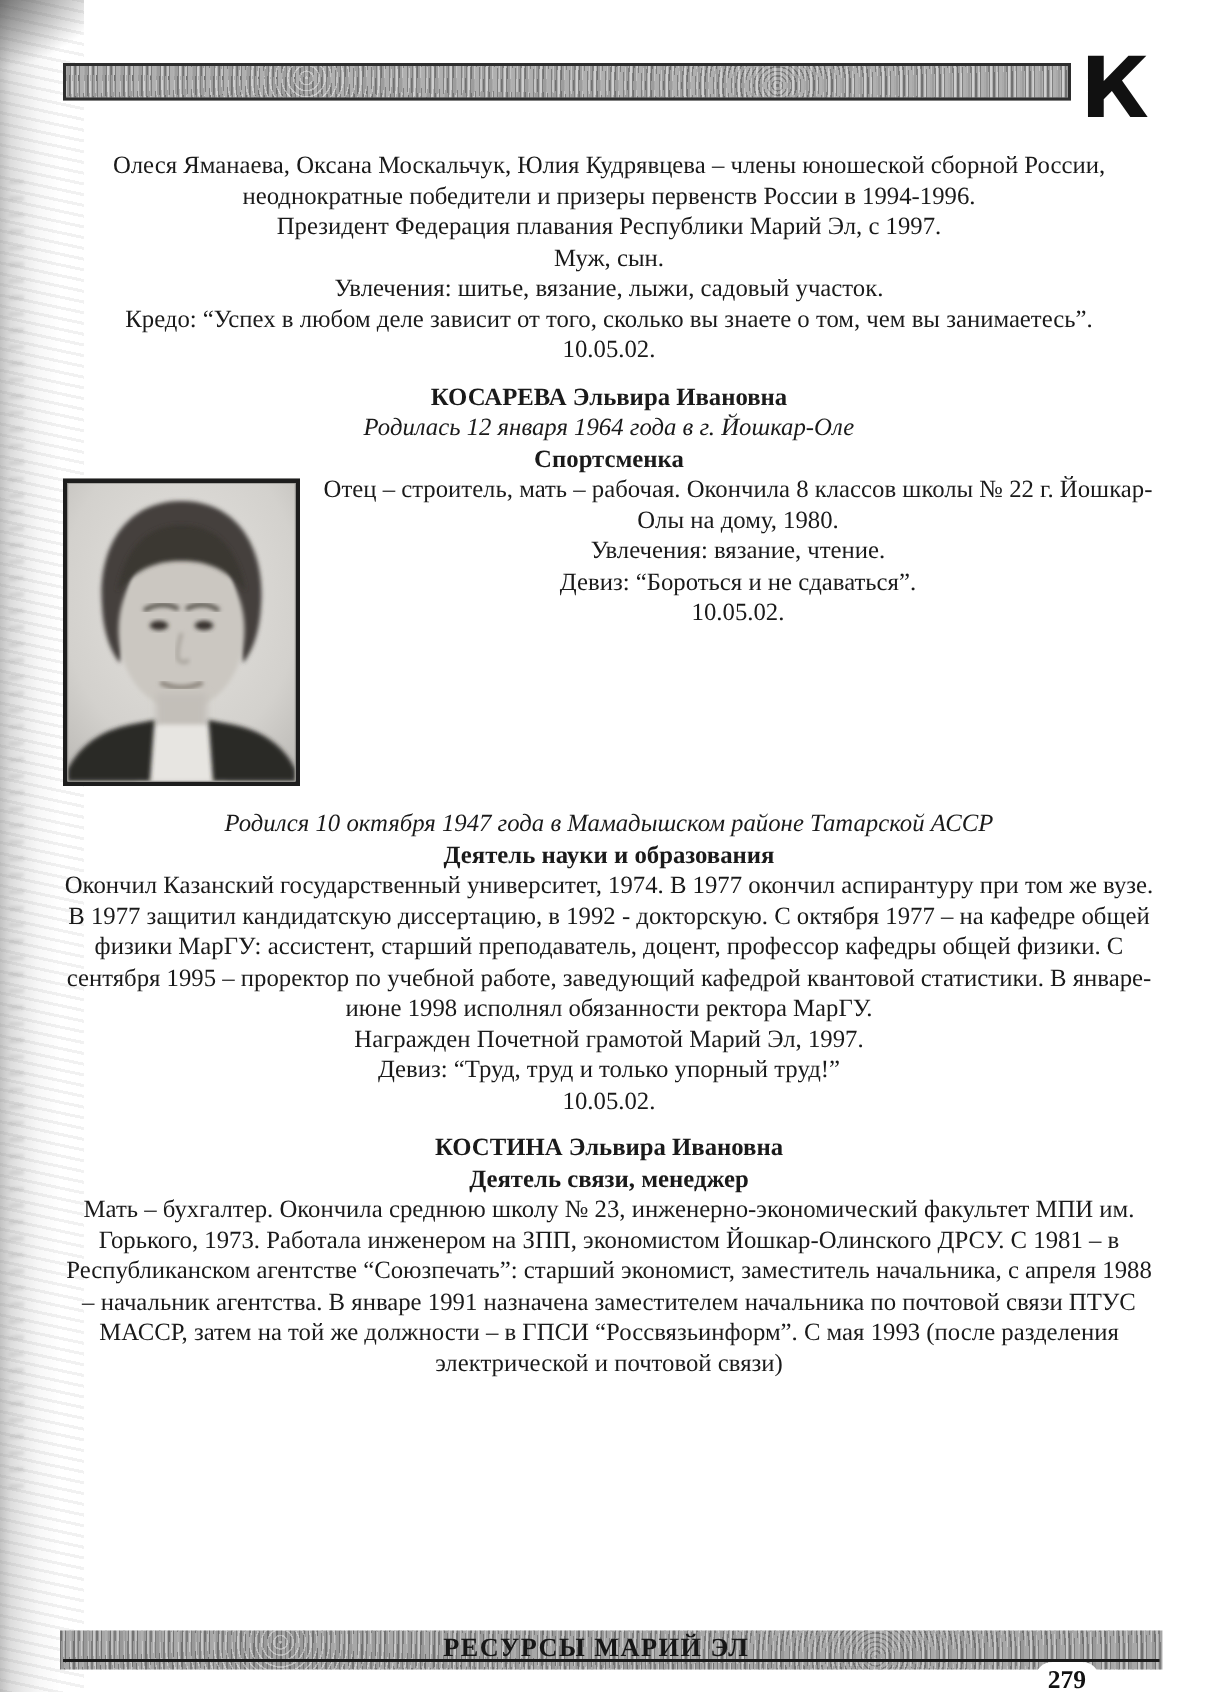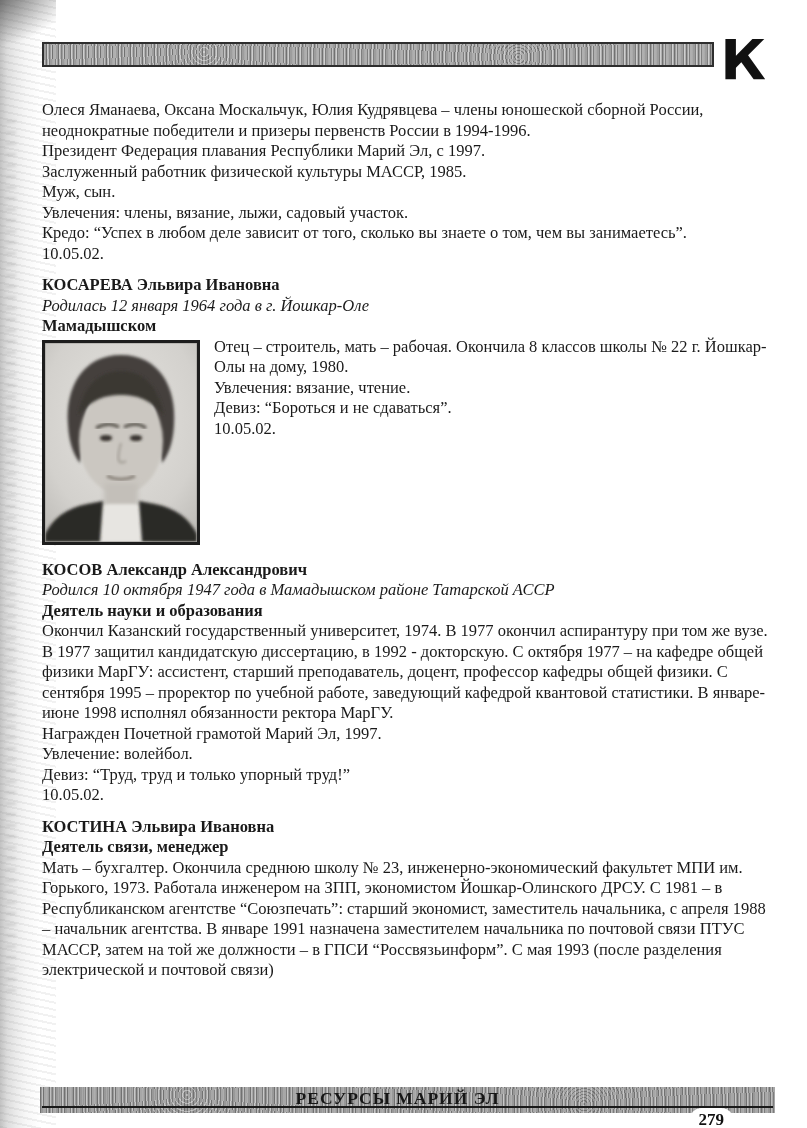--- a/index.html
+++ b/index.html
@@ -32,21 +32,21 @@
       repeating-radial-gradient(circle at 24% 38%, rgba(255,255,255,.40) 0 1px, rgba(255,255,255,0) 1px 4px),
       repeating-radial-gradient(circle at 71% 62%, rgba(0,0,0,.28) 0 1px, rgba(0,0,0,0) 1px 3px),
       repeating-linear-gradient(90deg, rgba(0,0,0,.07) 0 3px, rgba(255,255,255,.07) 3px 6px);
   }
   .section-letter{
     position:absolute;right:4px;top:-6px;
     font-family:"DejaVu Sans", sans-serif;font-weight:bold;font-size:56px;line-height:56px;
     color:#111;
   }
   p{margin:0;}
-  .entry{margin-bottom:11px;}
+  .entry{margin-bottom:11px;text-align:center;}
   .entry::after{content:"";display:block;clear:both;}
   .entry-name{font-weight:bold;}
   .entry-born{font-style:italic;}
   .entry-category{font-weight:bold;}
   .photo-frame{
     float:left;width:152px;height:199px;margin:3px 14px 4px 0;
     border:3px solid #1d1d1d;background:#d7d5d1;
   }
   .photo-frame svg{display:block;}
   
@@ -78,31 +78,30 @@
 <div class="content">
 
   <div class="header-row">
     <div class="header-bar"></div>
     <div class="section-letter">К</div>
   </div>
 
   <div class="entry">
     <p>Олеся Яманаева, Оксана Москальчук, Юлия Кудрявцева – члены юношеской сборной России, неоднократные победители и призеры первенств России в 1994-1996.</p>
     <p>Президент Федерация плавания Республики Марий Эл, с 1997.</p>
-    <p>Заслуженный работник физической культуры МАССР, 1985.</p>
     <p>Муж, сын.</p>
-    <p>Увлечения: члены, вязание, лыжи, садовый участок.</p>
+    <p>Увлечения: шитье, вязание, лыжи, садовый участок.</p>
     <p>Кредо: “Успех в любом деле зависит от того, сколько вы знаете о том, чем вы занимаетесь”.</p>
     <p>10.05.02.</p>
   </div>
 
   <div class="entry">
     <p class="entry-name">КОСАРЕВА Эльвира Ивановна</p>
     <p class="entry-born">Родилась 12 января 1964 года в г. Йошкар-Оле</p>
-    <p class="entry-category">Мамадышском</p>
+    <p class="entry-category">Спортсменка</p>
     <div class="photo-frame" aria-label="черно-белое портретное фото">
       <svg viewBox="0 0 152 199" width="152" height="199">
         <defs>
           <radialGradient id="bgv" cx="50%" cy="38%" r="80%">
             <stop offset="0%" stop-color="#e4e2de"></stop>
             <stop offset="65%" stop-color="#d3d1cd"></stop>
             <stop offset="100%" stop-color="#b9b7b3"></stop>
           </radialGradient>
           <filter id="soft" x="-20%" y="-20%" width="140%" height="140%">
               <feGaussianBlur stdDeviation="1.4"></feGaussianBlur>
@@ -128,26 +127,24 @@
         <rect width="152" height="199" fill="none" stroke="#9b9995" stroke-width="1"></rect>
       </svg>
     </div>
     <p>Отец – строитель, мать – рабочая. Окончила 8 классов школы № 22 г. Йошкар-Олы на дому, 1980.</p>
     <p>Увлечения: вязание, чтение.</p>
     <p>Девиз: “Бороться и не сдаваться”.</p>
     <p>10.05.02.</p>
   </div>
 
   <div class="entry">
-    <p class="entry-name">КОСОВ Александр Александрович</p>
     <p class="entry-born">Родился 10 октября 1947 года в Мамадышском районе Татарской АССР</p>
     <p class="entry-category">Деятель науки и образования</p>
     <p>Окончил Казанский государственный университет, 1974. В 1977 окончил аспирантуру при том же вузе. В 1977 защитил кандидатскую диссертацию, в 1992 - докторскую. С октября 1977 – на кафедре общей физики МарГУ: ассистент, старший преподаватель, доцент, профессор кафедры общей физики. С сентября 1995 – проректор по учебной работе, заведующий кафедрой квантовой статистики. В январе- июне 1998 исполнял обязанности ректора МарГУ.</p>
     <p>Награжден Почетной грамотой Марий Эл, 1997.</p>
-    <p>Увлечение: волейбол.</p>
     <p>Девиз: “Труд, труд и только упорный труд!”</p>
     <p>10.05.02.</p>
   </div>
 
   <div class="entry">
     <p class="entry-name">КОСТИНА Эльвира Ивановна</p>
     <p class="entry-category">Деятель связи, менеджер</p>
     <p>Мать – бухгалтер. Окончила среднюю школу № 23, инженерно-экономический факультет МПИ им. Горького, 1973. Работала инженером на ЗПП, экономистом Йошкар-Олинского ДРСУ. С 1981 – в Республиканском агентстве “Союзпечать”: старший экономист, заместитель начальника, с апреля 1988 – начальник агентства. В январе 1991 назначена заместителем начальника по почтовой связи ПТУС МАССР, затем на той же должности – в ГПСИ “Россвязьинформ”. С мая 1993 (после разделения электрической и почтовой связи)</p>
   </div>
 

